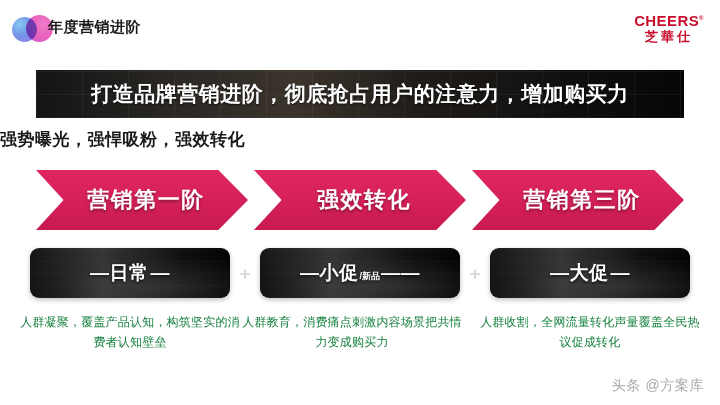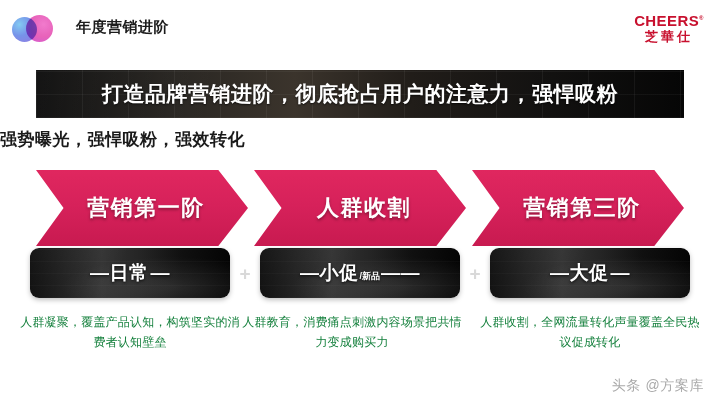--- a/index.html
+++ b/index.html
@@ -41,21 +41,21 @@
   }
   .brand-mark .circ-b {
     left: 14px; top: 2px;
     width: 27px; height: 27px;
     background: radial-gradient(circle at 65% 35%, #f06fc9 0%, #e655b4 50%, #c94ad6 100%);
     opacity: 0.92;
     mix-blend-mode: multiply;
   }
   .header-title {
     position: absolute;
-    left: 76px; top: 18px;
+    left: 48px; top: 18px;
     font-size: 15px;
     font-weight: bold;
     color: #1b1b1b;
     letter-spacing: 0.5px;
   }
   .corp-logo {
     position: absolute;
     right: 14px; top: 10px;
     width: 74px; height: 38px;
     text-align: center;
@@ -129,21 +129,21 @@
 
   
   .stage-row {
     position: absolute;
     left: 36px; top: 170px;
     width: 648px; height: 62px;
   }
   .chev {
     position: absolute;
     top: 0;
-    width: 212px; height: 76px;
+    width: 212px; height: 60px;
     background: linear-gradient(180deg, #e0275f 0%, #d6215a 48%, #c81a50 100%);
     clip-path: polygon(0% 0%, 86% 0%, 100% 50%, 86% 100%, 0% 100%, 13% 50%);
     display: flex;
     align-items: center;
     justify-content: center;
     filter: drop-shadow(0 2px 2px rgba(0,0,0,0.18));
   }
   .chev-1 { left: 0px; }
   .chev-2 { left: 218px; }
   .chev-3 { left: 436px; }
@@ -260,31 +260,31 @@
     <span class="circ circ-b"></span>
   </div>
   <div class="header-title">年度营销进阶</div>
   <div class="corp-logo">
     <div class="cl-en"><span>CHEERS</span><sup>®</sup></div>
     <div class="cl-cn">芝華仕</div>
   </div>
 </div>
 
 <div class="banner">
-  <div class="banner-text">打造品牌营销进阶，彻底抢占用户的注意力，强悍吸粉</div>
+  <div class="banner-text">打造品牌营销进阶，彻底抢占用户的注意力，增加购买力</div>
 </div>
 
 <div class="subtitle">强势曝光，强悍吸粉，强效转化</div>
 
 <div class="stage-row">
   <div class="chev chev-1">
     <span class="chev-label">营销第一阶</span>
   </div>
   <div class="chev chev-2">
-    <span class="chev-label">人群收割</span>
+    <span class="chev-label">强效转化</span>
   </div>
   <div class="chev chev-3">
     <span class="chev-label">营销第三阶</span>
   </div>
 </div>
 
 <div class="cards-row">
   <div class="card card-1">
     <span class="card-label">
         <span>—</span>

